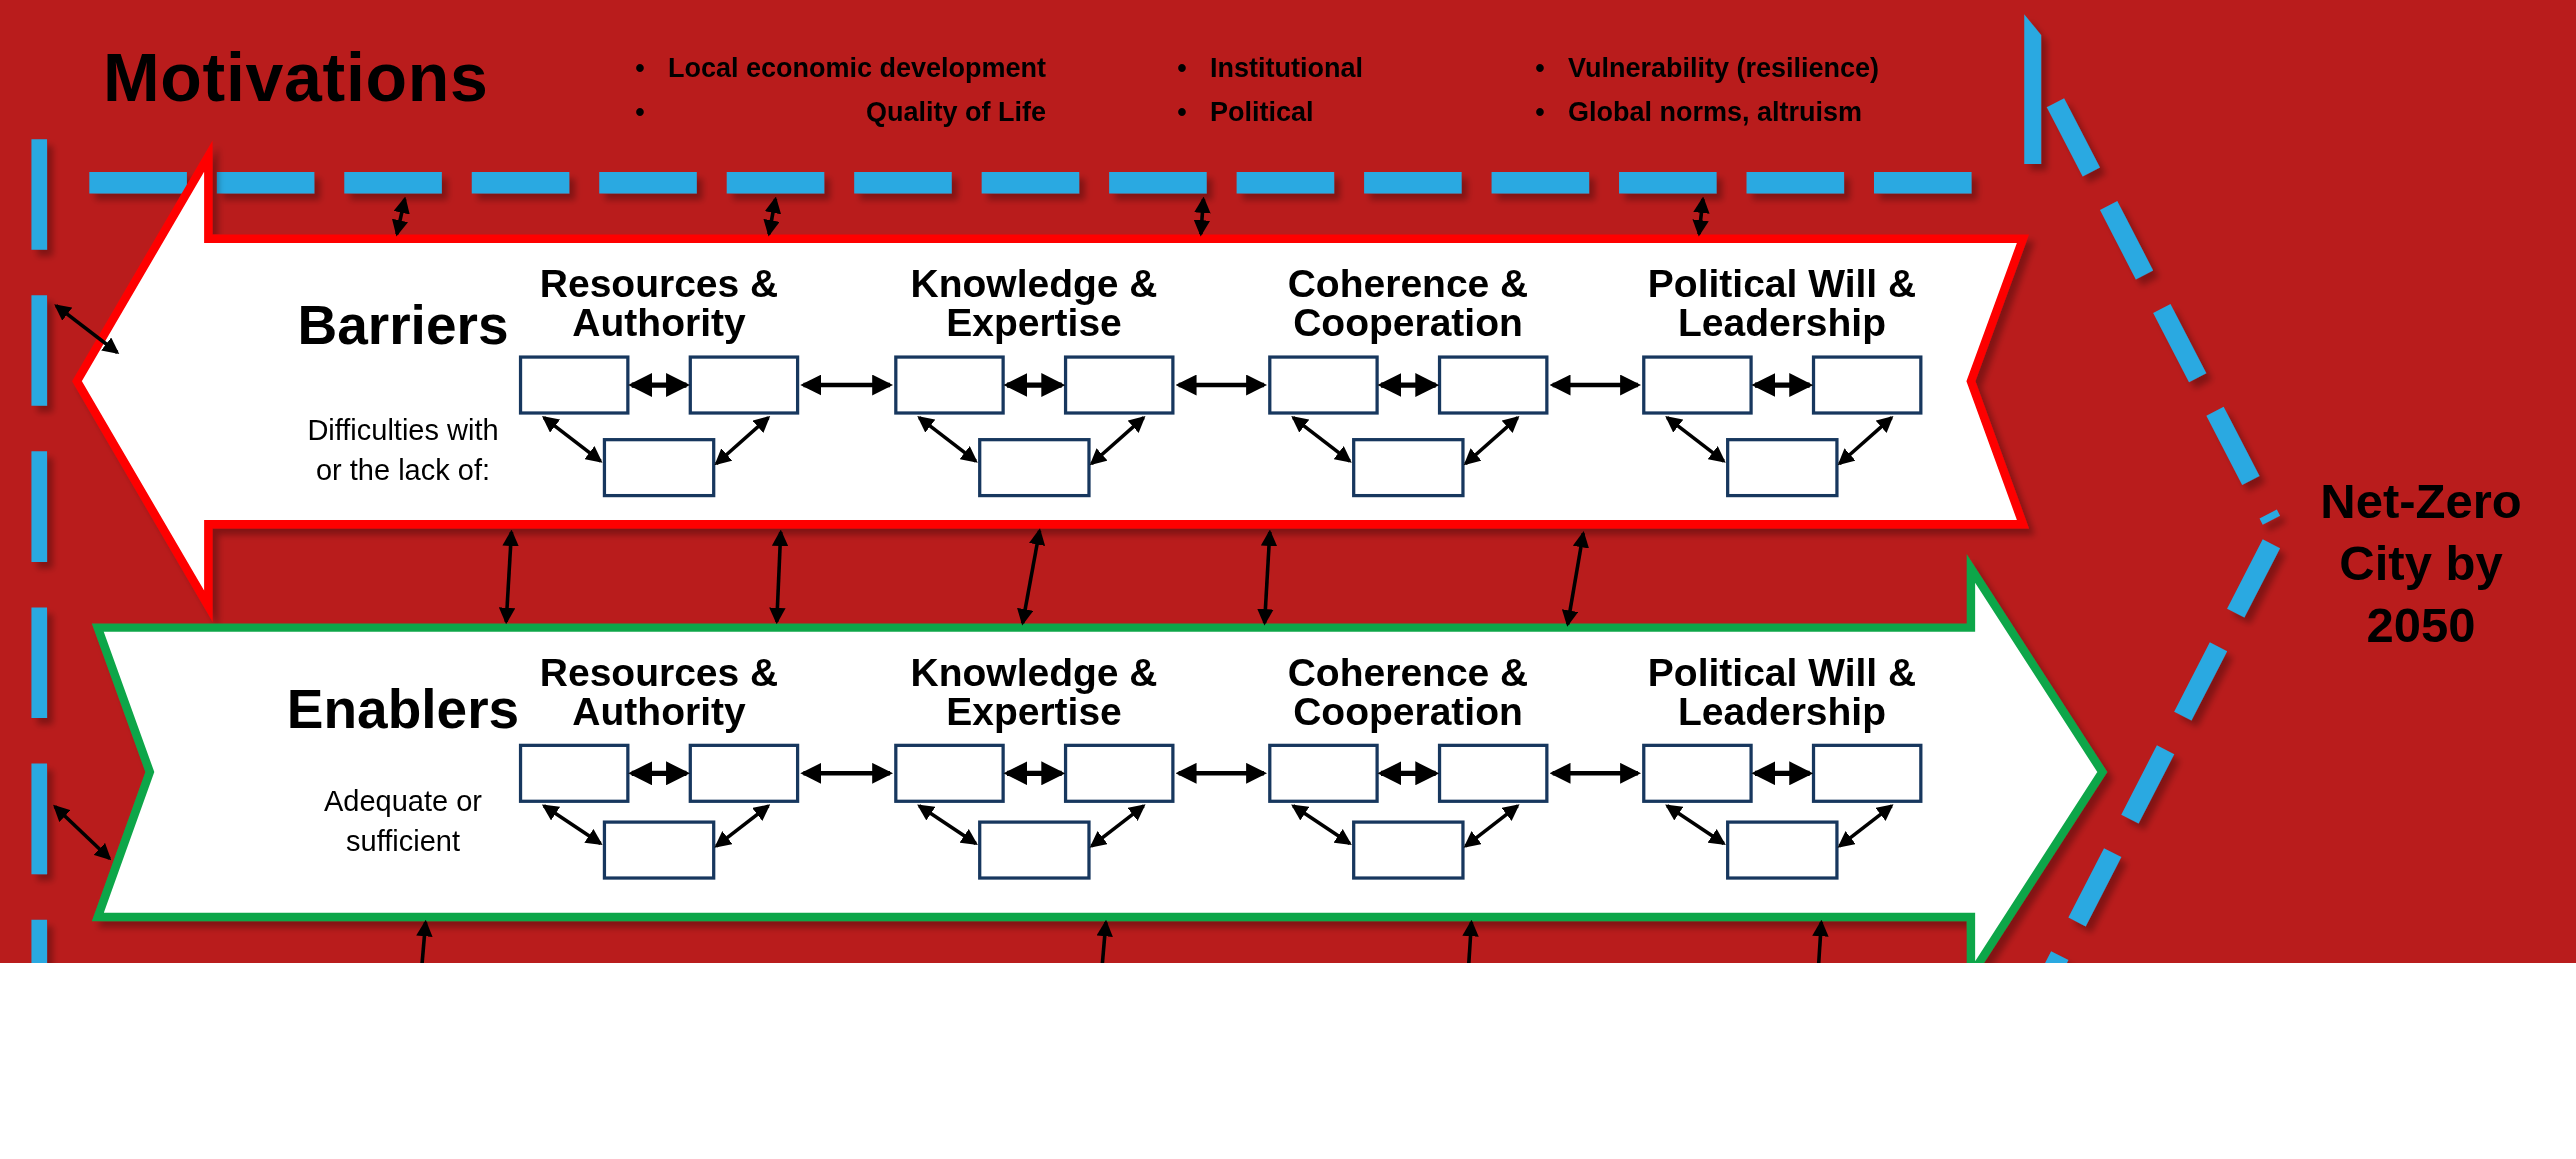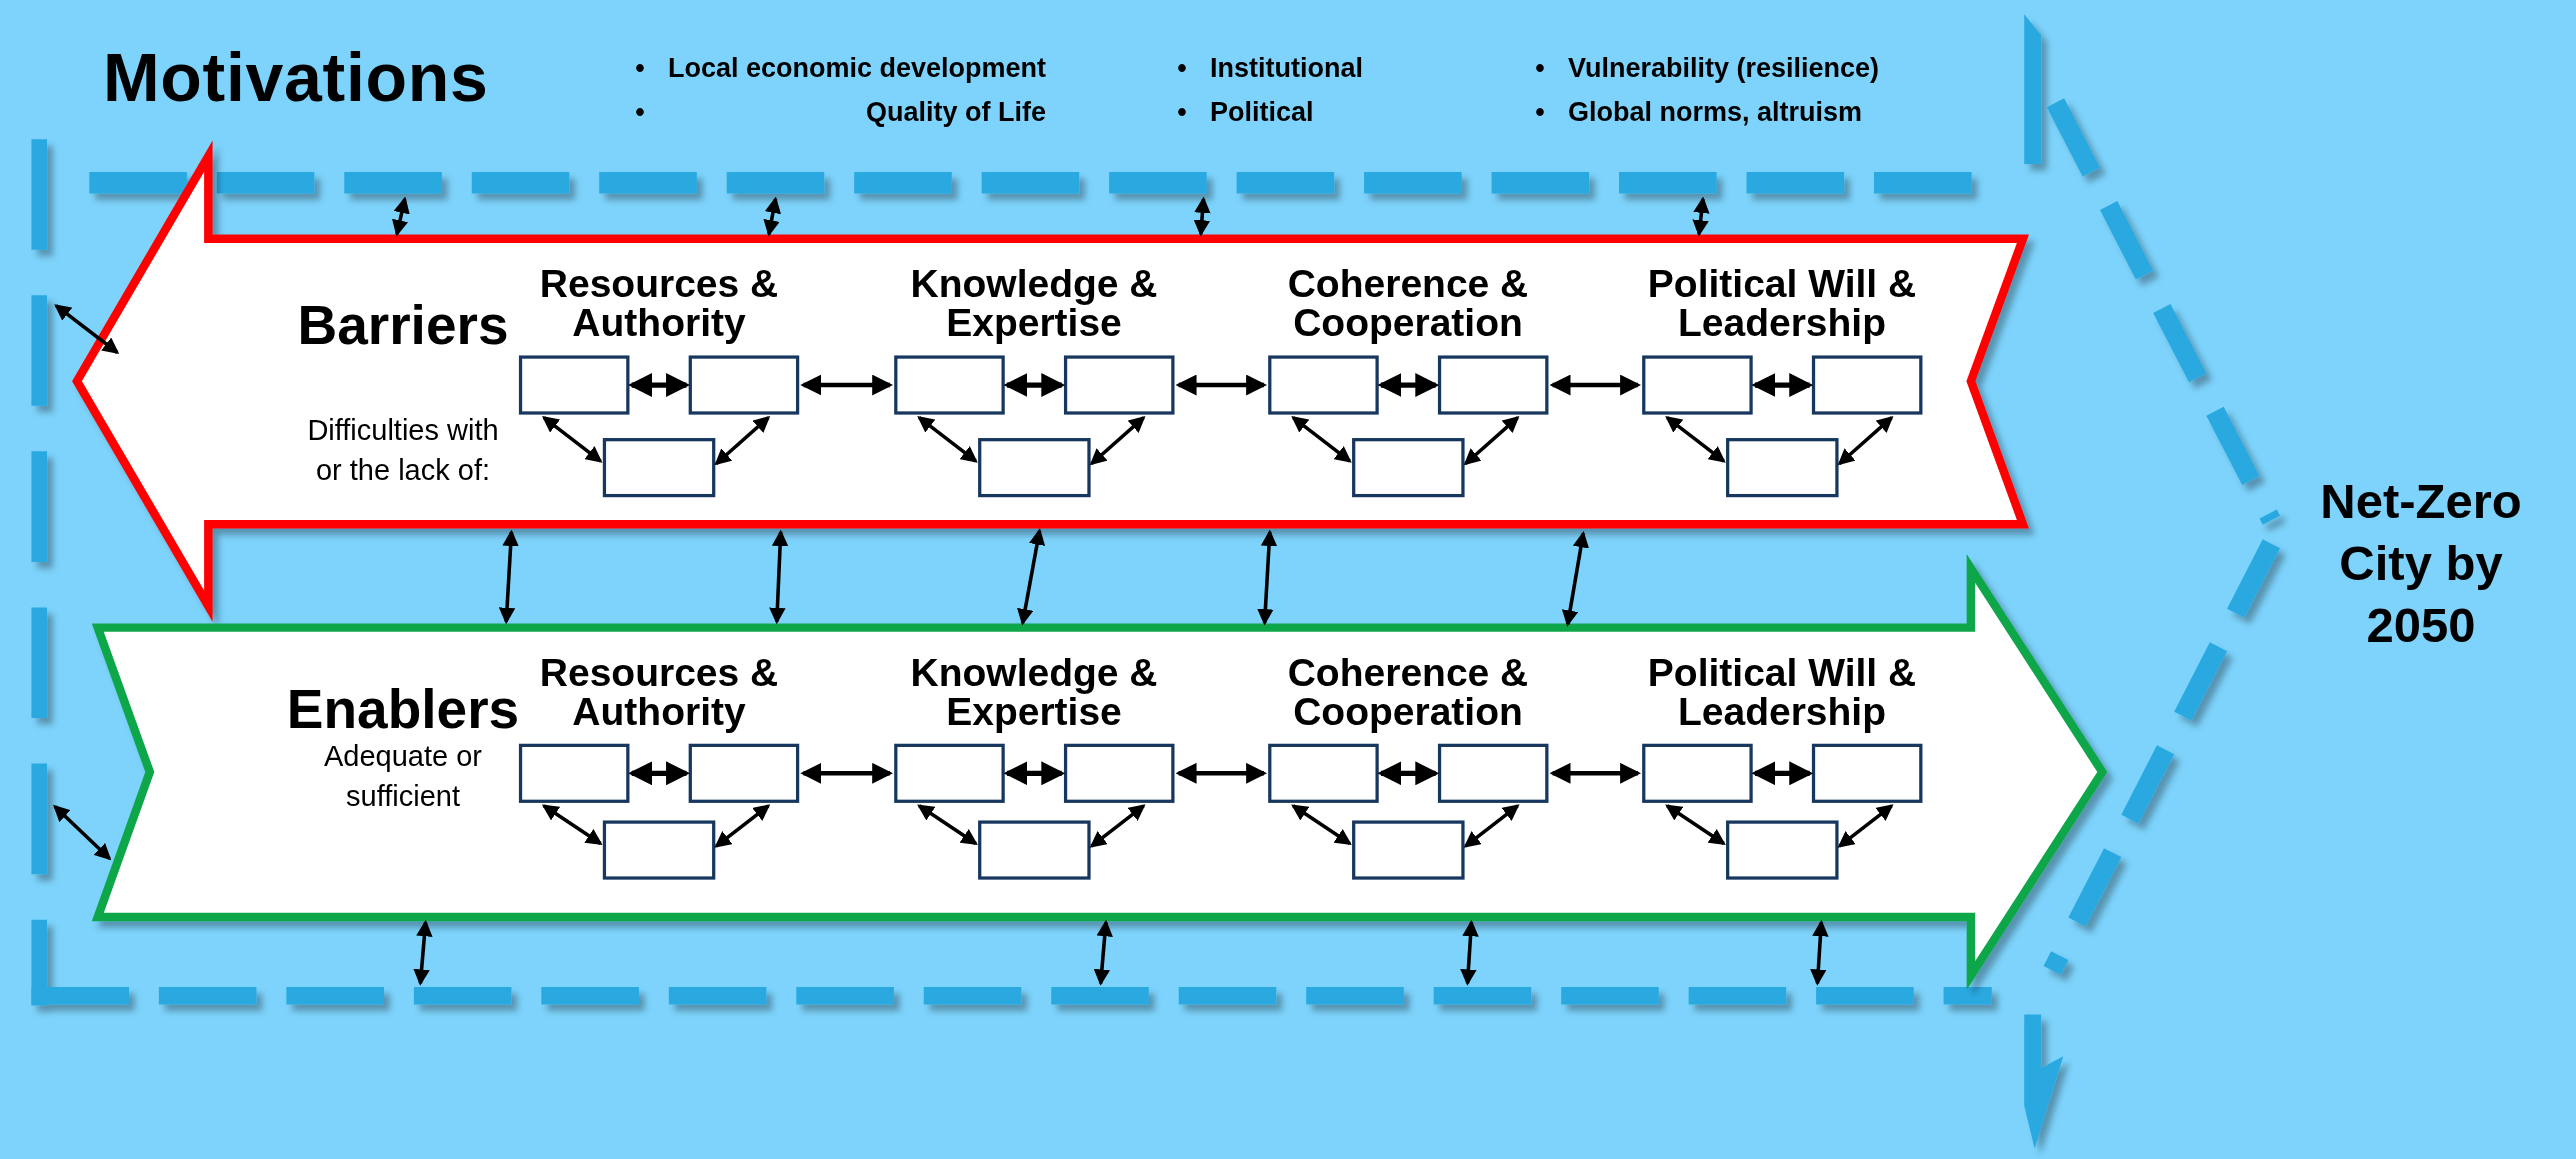--- a/index.html
+++ b/index.html
@@ -1,33 +1,33 @@
 <!DOCTYPE html>
 <html style="font-size:10.4px"><head>
 <meta charset="utf-8">
 <style>
   html,body{margin:0;padding:0;background:#fff;}
   #stage{
-    position:relative;width:2576px;height:1159px;background:#7dd3fc;
+    position:relative;width:2576px;height:963px;background:#b91c1c;
     font-family:"Liberation Sans","DejaVu Sans",sans-serif;color:#000;overflow:hidden;
   }
   #diagram{position:absolute;left:0;top:0;width:2576px;height:1159px;}
   .t{position:absolute;white-space:nowrap;}
   .title{left:103px;top:38px;font-size:68px;font-weight:700;letter-spacing:0.7px;}
   .bullets{top:46px;font-size:27px;font-weight:700;}
   .bullets ul{list-style:none;margin:0;padding:0;}
   .bullets li{line-height:44px;padding-left:38px;position:relative;}
   .bullets li::before{content:"\2022";position:absolute;left:5.2px;top:0;}
   .bul1{left:630px;text-align:right;} .bul2{left:1172px;} .bul3{left:1530px;}
   .arrow-title{font-size:55px;font-weight:700;text-align:center;width:338px;left:234px;}
   .arrow-sub{font-size:29px;font-weight:400;text-align:center;width:338px;left:234px;line-height:40px;}
   .barriers-title{top:293px;}
   .barriers-sub{top:410px;}
   .enablers-title{top:677px;}
-  .enablers-sub{top:736px;}
+  .enablers-sub{top:781px;}
   .goal{left:2252px;top:470px;width:338px;text-align:center;font-size:49px;font-weight:700;line-height:62px;}
   .factor-header{position:absolute;width:312px;text-align:center;font-size:39px;font-weight:700;line-height:39px;}
 </style>
 </head>
 <body>
 
 <div id="stage">
   <svg id="diagram" viewBox="0 0 3960 1782" xmlns="http://www.w3.org/2000/svg">
       <defs>
         <marker id="ah" viewBox="0 0 10 10" refX="8.5" refY="5" markerWidth="4.6" markerHeight="4.6" orient="auto-start-reverse">

